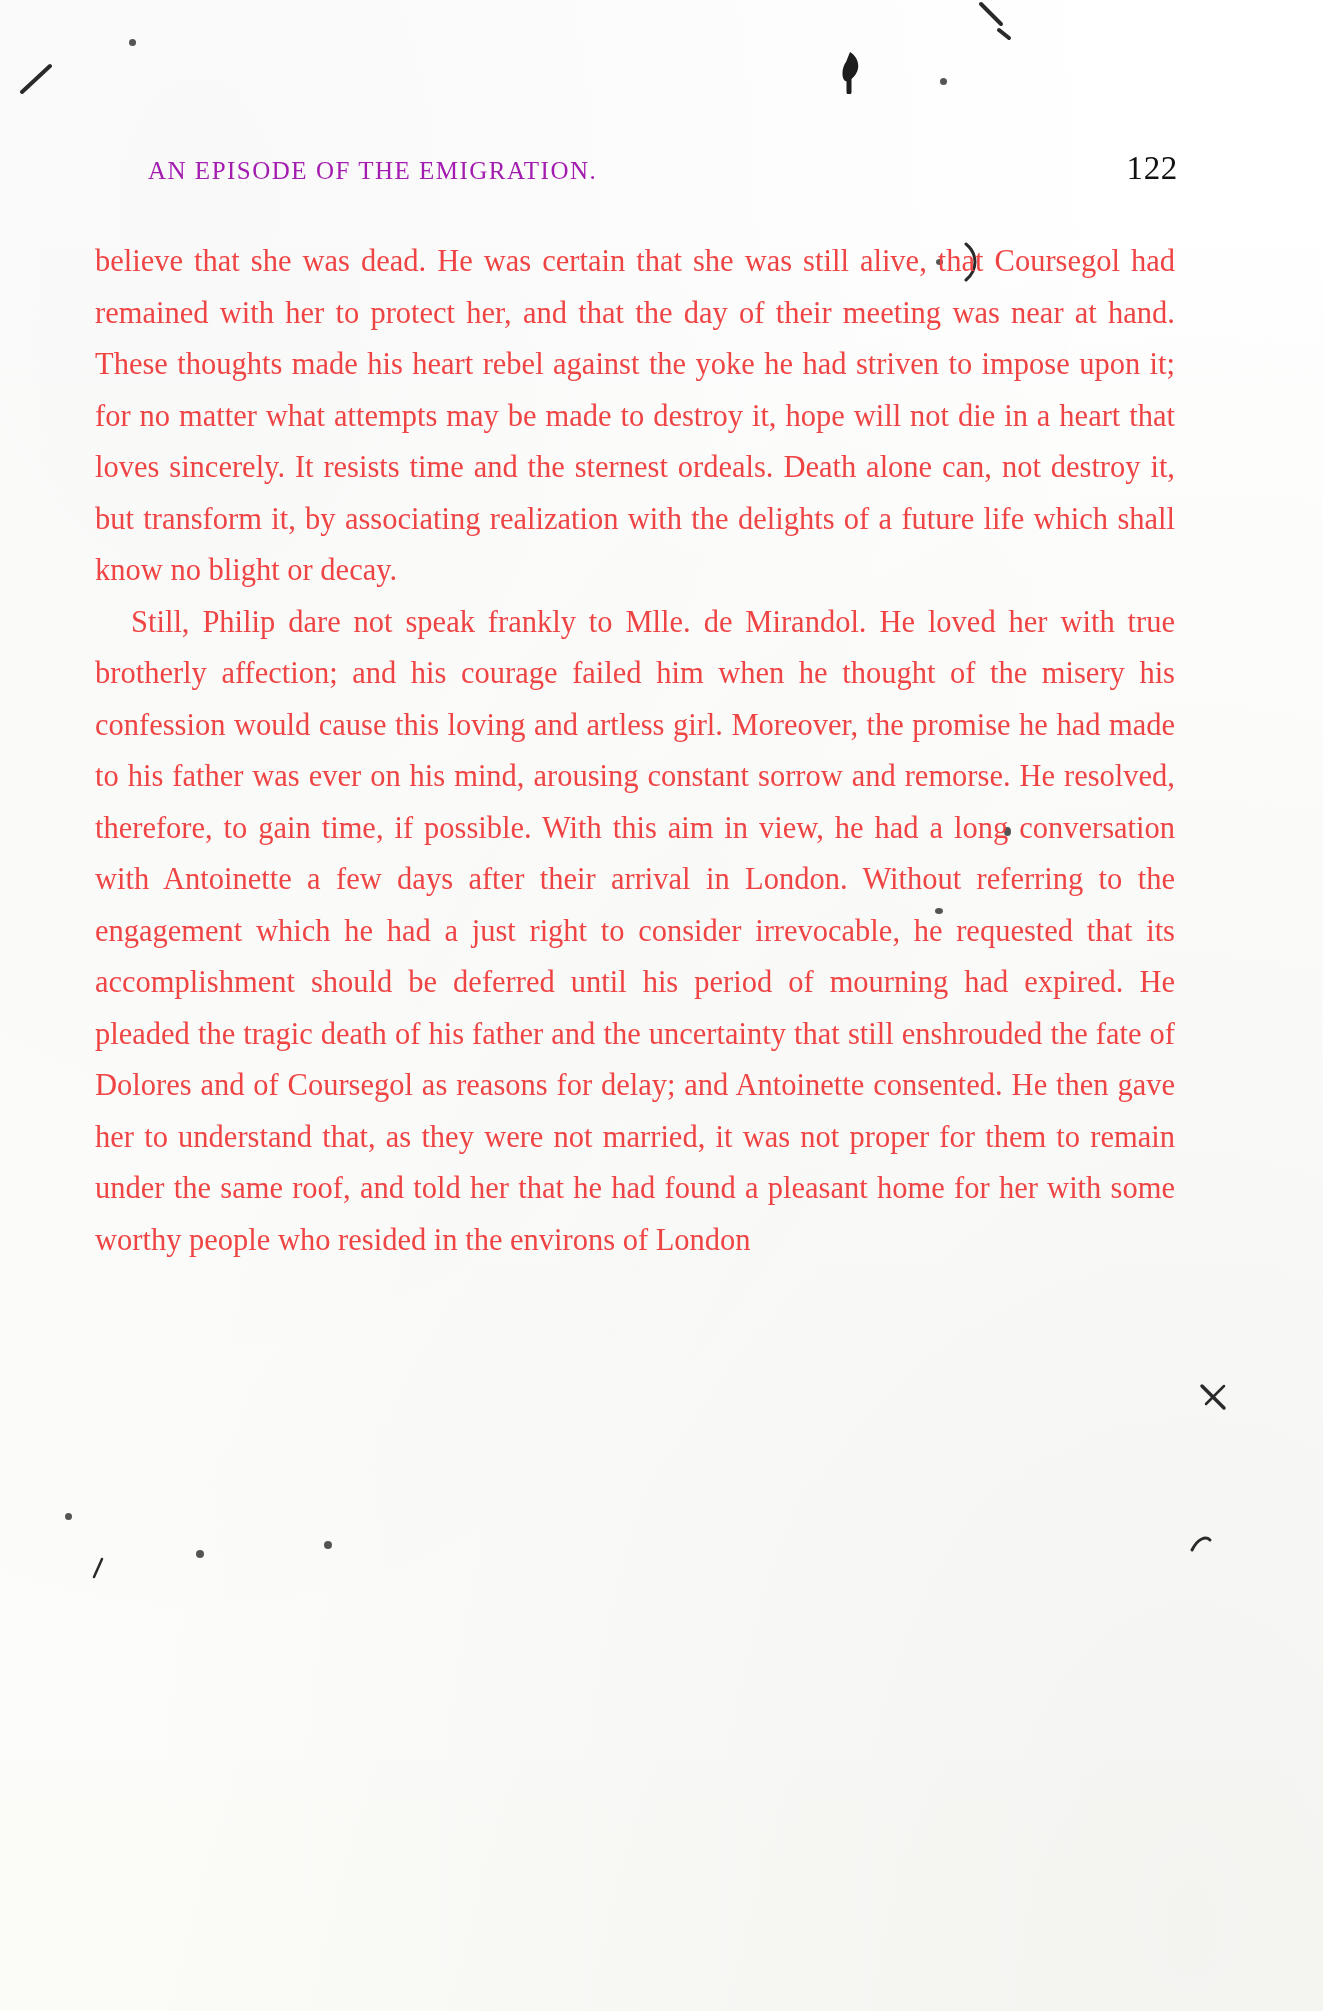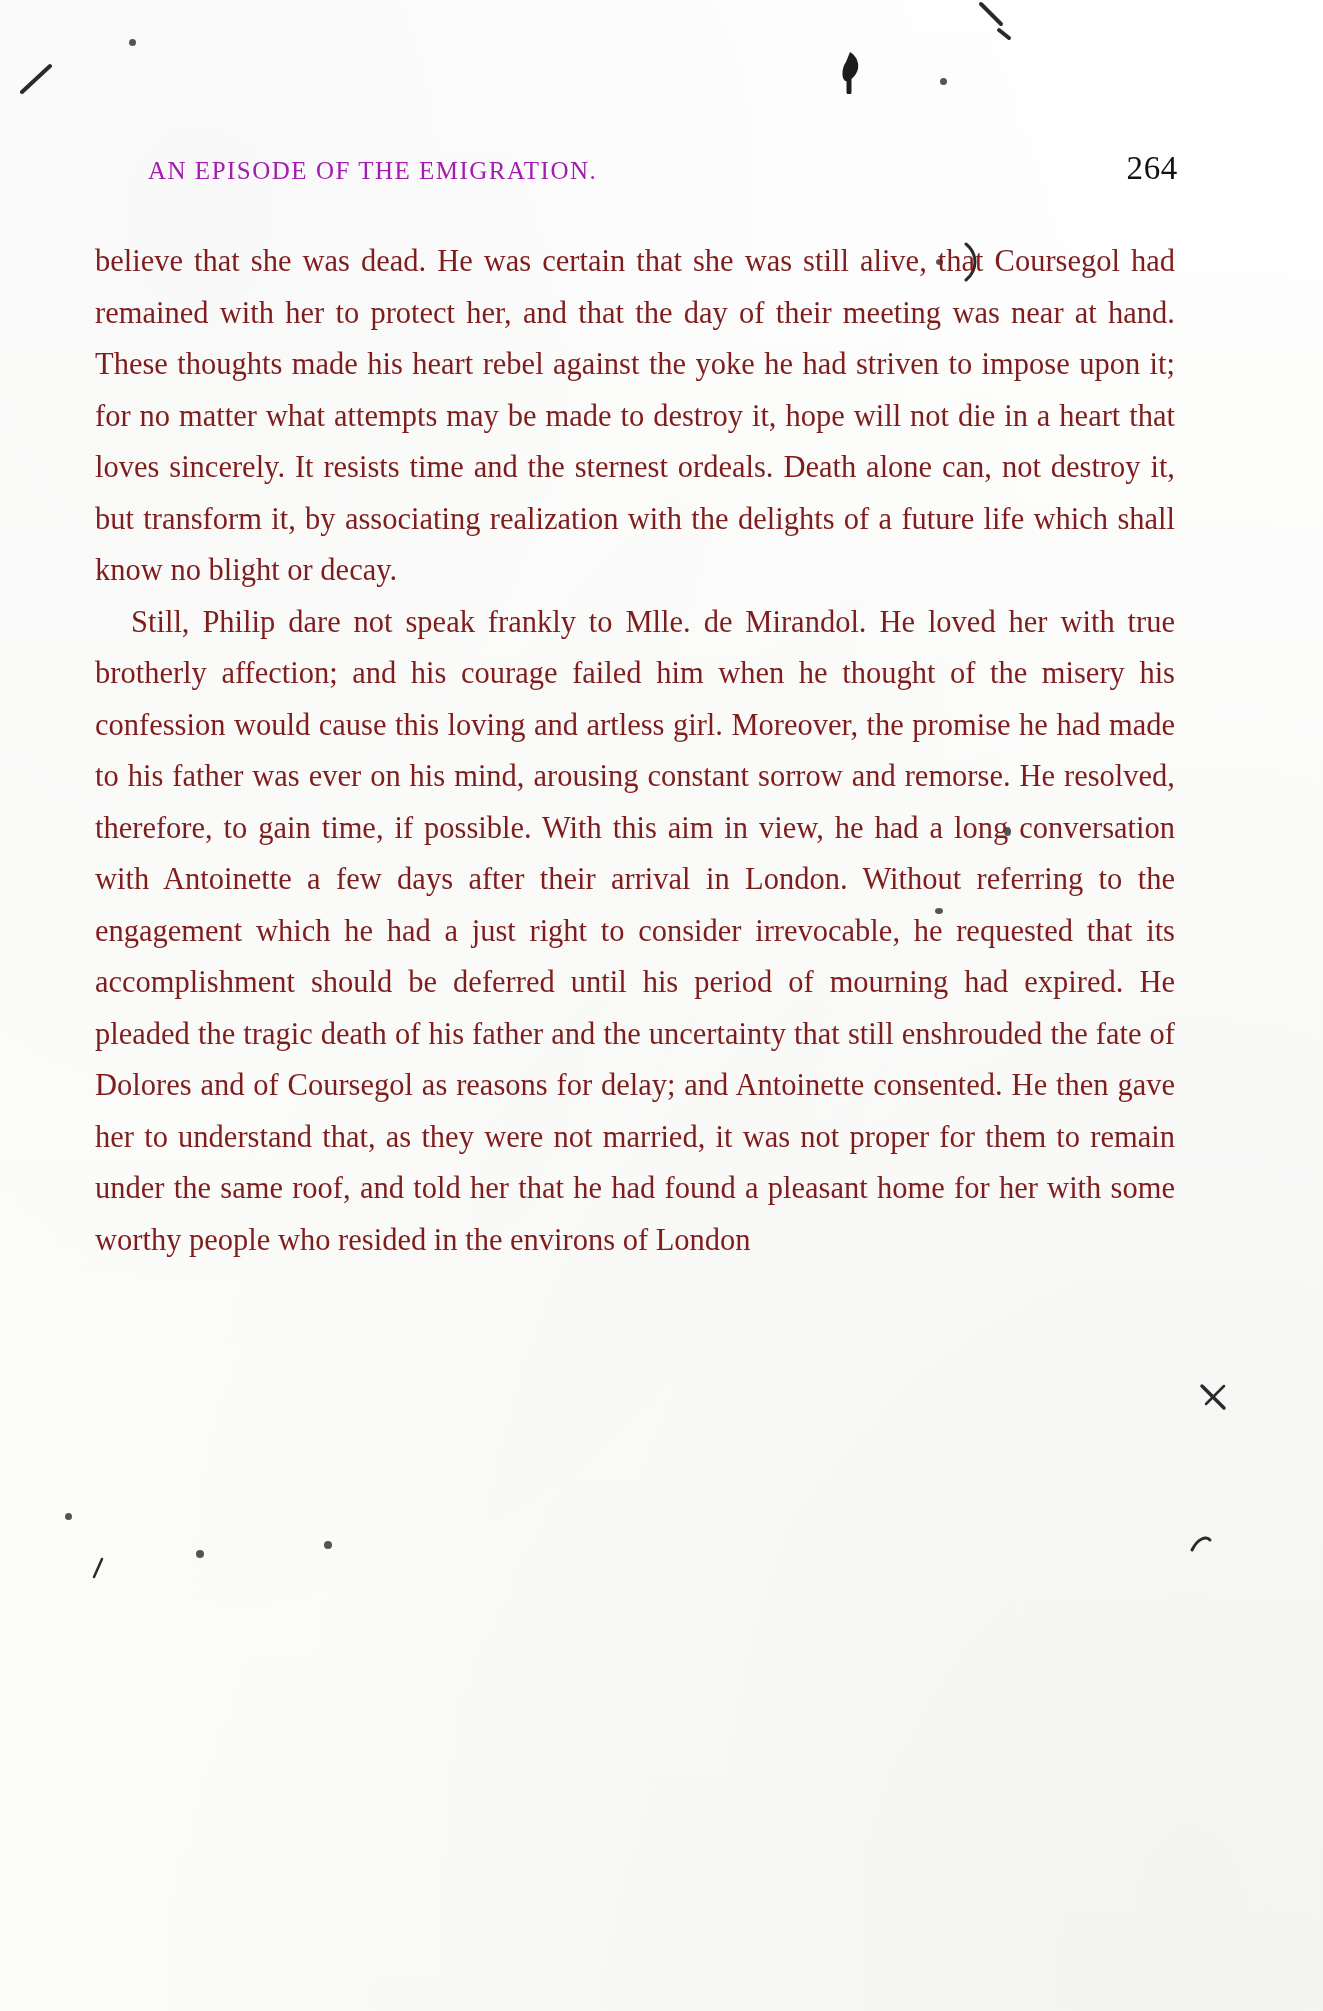--- a/index.html
+++ b/index.html
@@ -53,21 +53,21 @@
   }
   .body-text {
     position: absolute;
     top: 236px;
     left: 95px;
     width: 1080px;
     font-size: 30.5px;
     line-height: 51.5px;
     text-align: justify;
     text-justify: inter-word;
-    color: #7f1d1d;
+    color: #ef4444;
   }
   .body-text p {
     margin: 0;
   }
   .body-text p.indent {
     text-indent: 36px;
   }
   
   .speck {
     position: absolute;
@@ -136,20 +136,20 @@
   </div>
 
   <div class="blot" style="left:88px; top:1555px; width:22px; height:26px;">
     <svg width="22" height="26" viewBox="0 0 22 26" aria-hidden="true">
       <path d="M14 4 L6 22" stroke="#2a2a2a" stroke-width="2.5" fill="none" stroke-linecap="round"></path>
     </svg>
   </div>
 
   <div class="header">
     <div class="running-head">AN EPISODE OF THE EMIGRATION.</div>
-    <div class="folio">264</div>
+    <div class="folio">122</div>
   </div>
 
   <div class="body-text">
     <p>believe that she was dead. He was certain that she was still alive, that Coursegol had remained with her to protect her, and that the day of their meeting was near at hand. These thoughts made his heart rebel against the yoke he had striven to impose upon it; for no matter what attempts may be made to destroy it, hope will not die in a heart that loves sincerely. It resists time and the sternest ordeals. Death alone can, not destroy it, but transform it, by associating realization with the delights of a future life which shall know no blight or decay.</p>
     <p class="indent">Still, Philip dare not speak frankly to Mlle. de Mirandol. He loved her with true brotherly affection; and his courage failed him when he thought of the misery his confession would cause this loving and artless girl. Moreover, the promise he had made to his father was ever on his mind, arousing constant sorrow and remorse. He resolved, therefore, to gain time, if possible. With this aim in view, he had a long conversation with Antoinette a few days after their arrival in London. Without referring to the engagement which he had a just right to consider irrevocable, he requested that its accomplishment should be deferred until his period of mourning had expired. He pleaded the tragic death of his father and the uncertainty that still enshrouded the fate of Dolores and of Coursegol as reasons for delay; and Antoinette consented. He then gave her to understand that, as they were not married, it was not proper for them to remain under the same roof, and told her that he had found a pleasant home for her with some worthy people who resided in the environs of London</p>
   </div>
 </div>
 
 </body></html>

